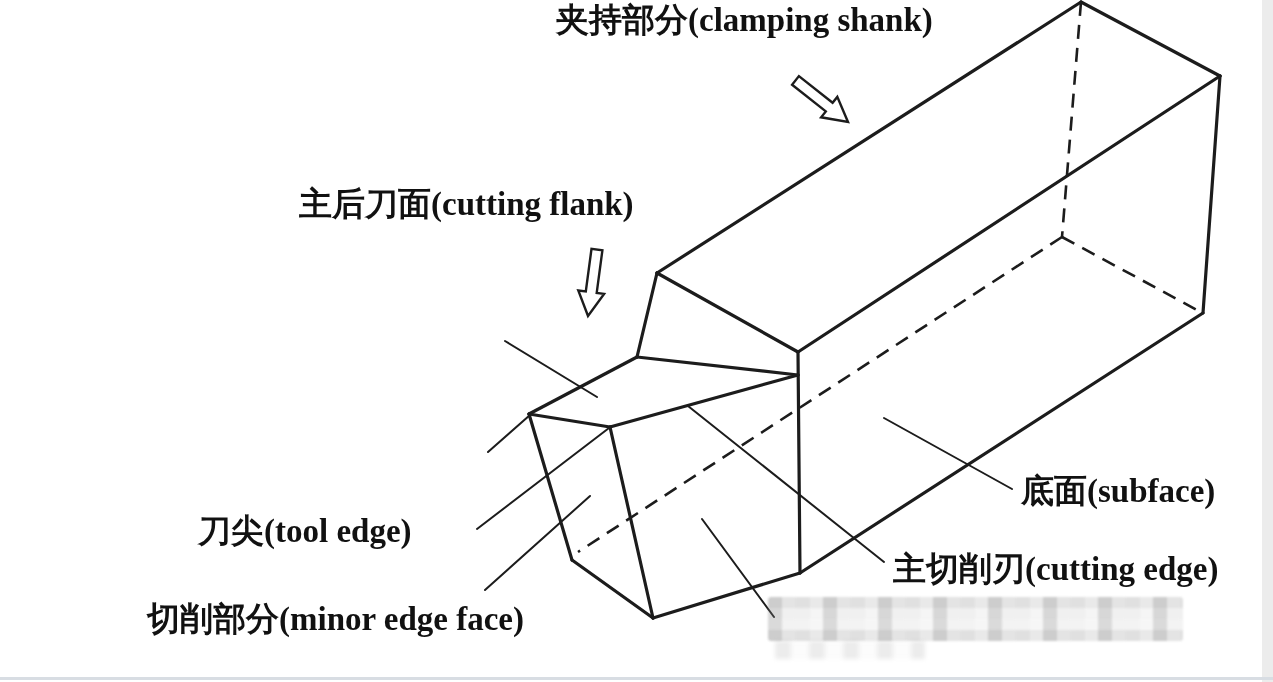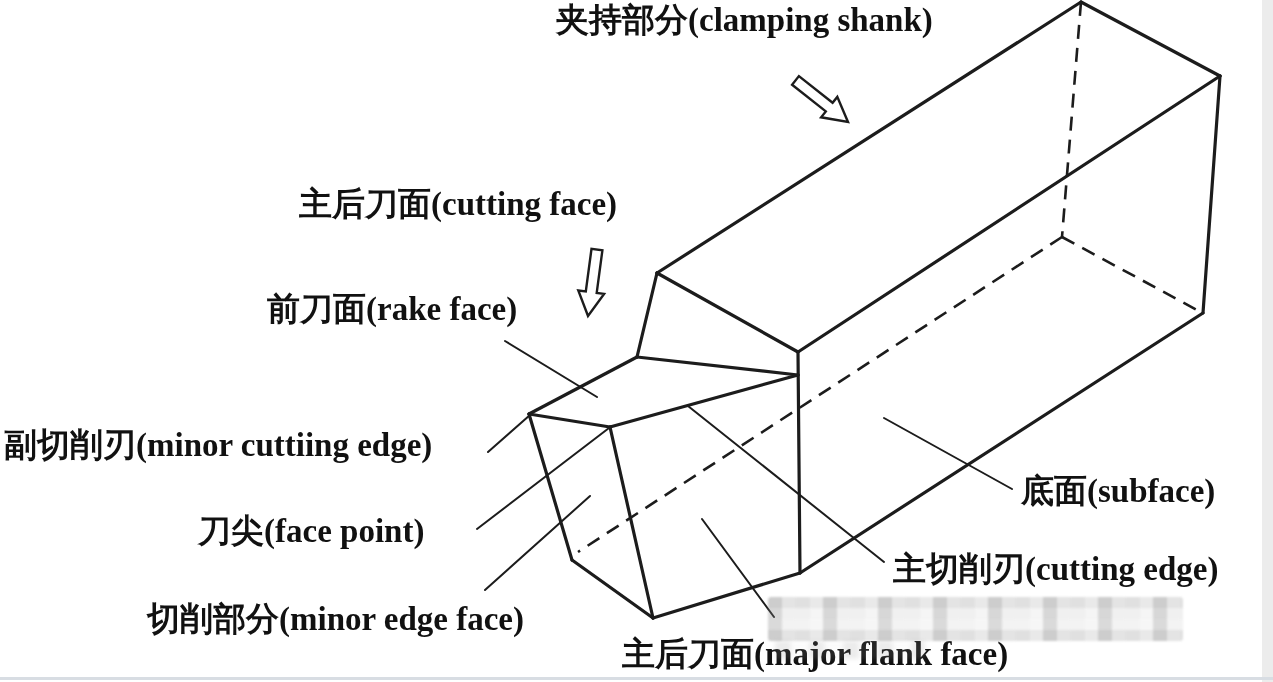--- a/index.html
+++ b/index.html
@@ -71,36 +71,27 @@
     <line class="leader" x1="884" y1="418" x2="1012" y2="489"></line>
 
     <polygon class="hollow-arrow" points="792.1,84.7 825.8,111.4 821.1,117.3 848,122 837.3,96.9 832.6,102.8 798.9,76.1"></polygon>
     <polygon class="hollow-arrow" points="602.4,250.3 596.7,292.9 604.1,293.9 588,316 578.3,290.5 585.8,291.5 591.5,248.9"></polygon>
   </svg>
 
   <div class="label" style="left:556px;top:2px">
     <span class="zh">夹持部分</span><span class="en">(clamping shank)</span>
   </div>
   <div class="label" style="left:299px;top:186px">
-    <span class="zh">主后刀面</span><span class="en">(cutting face)</span>
-  </div>
-  <div class="label" style="left:267px;top:291px">
-    <span class="zh">前刀面</span><span class="en">(rake face)</span>
-  </div>
-  <div class="label" style="left:4px;top:427px">
-    <span class="zh">副切削刃</span><span class="en">(minor cuttiing edge)</span>
+    <span class="zh">主后刀面</span><span class="en">(cutting flank)</span>
   </div>
   <div class="label" style="left:198px;top:513px">
-    <span class="zh">刀尖</span><span class="en">(face point)</span>
+    <span class="zh">刀尖</span><span class="en">(tool edge)</span>
   </div>
   <div class="label" style="left:147px;top:601px">
     <span class="zh">切削部分</span><span class="en">(minor edge face)</span>
-  </div>
-  <div class="label" style="left:622px;top:636px">
-    <span class="zh">主后刀面</span><span class="en">(major flank face)</span>
   </div>
   <div class="label" style="left:893px;top:551px">
     <span class="zh">主切削刃</span><span class="en">(cutting edge)</span>
   </div>
   <div class="label" style="left:1021px;top:473px">
     <span class="zh">底面</span><span class="en">(subface)</span>
   </div>
 
   <div class="watermark"></div>
   <div class="watermark-smudge"></div>

